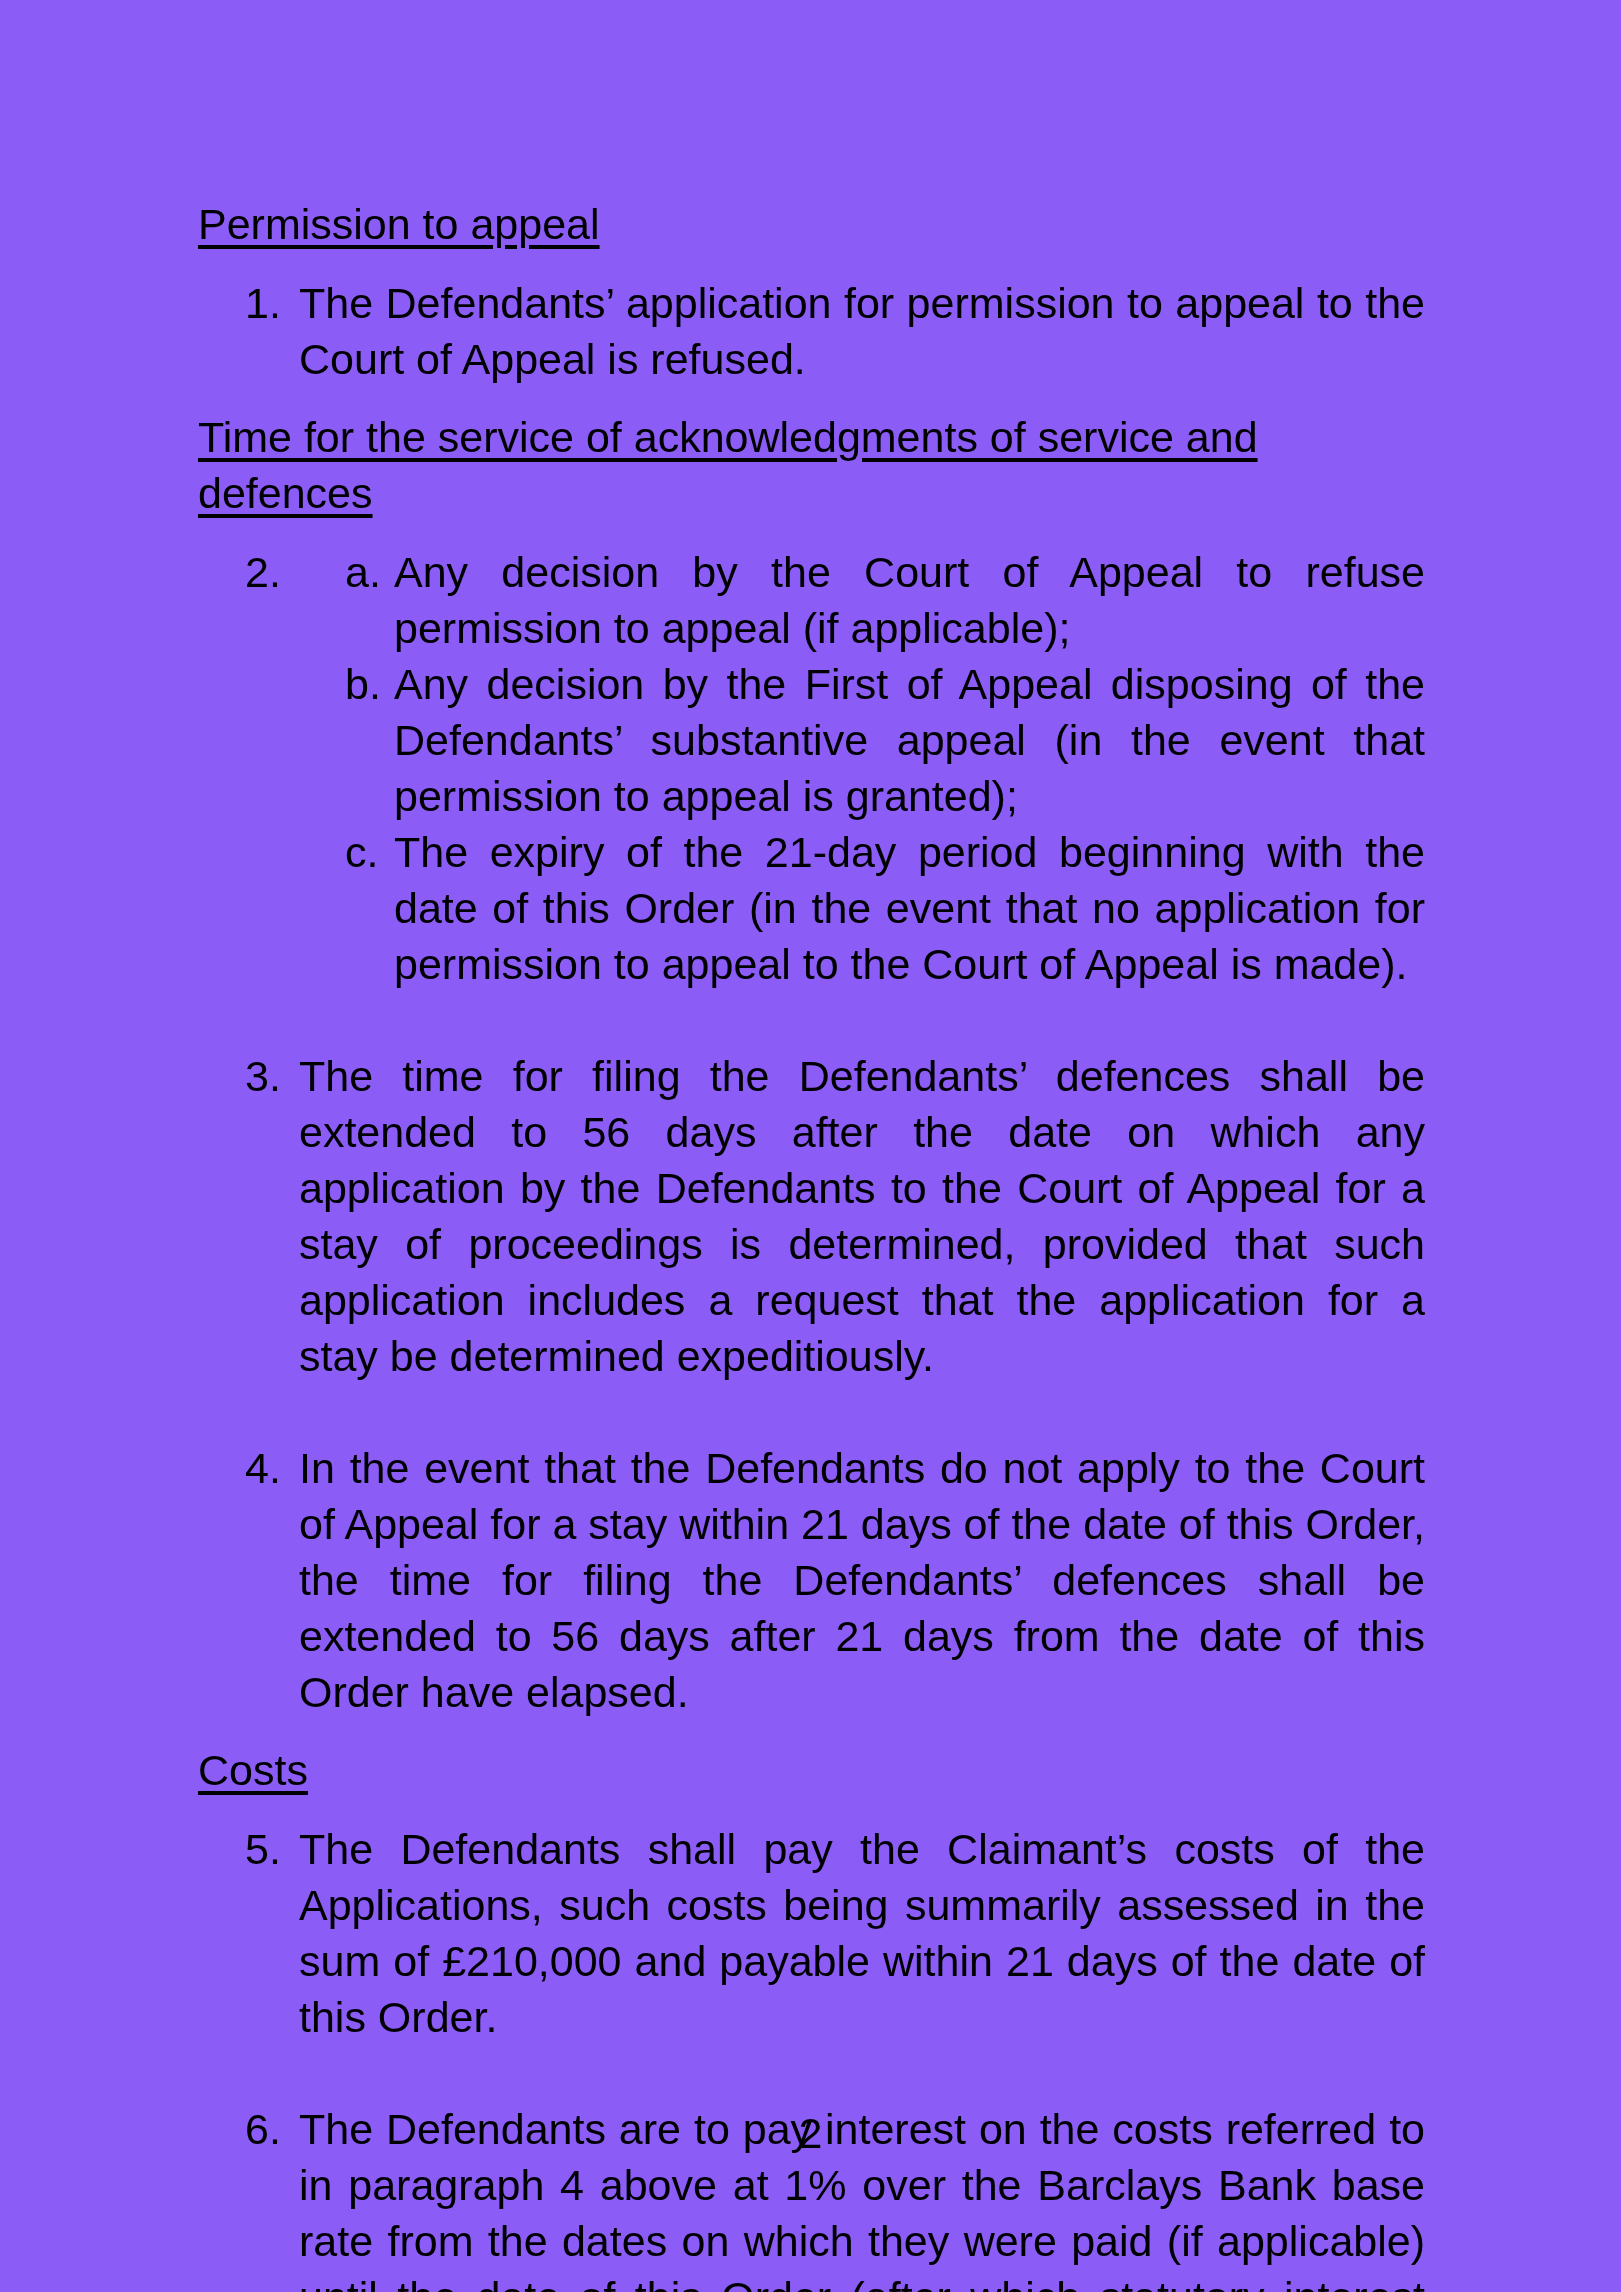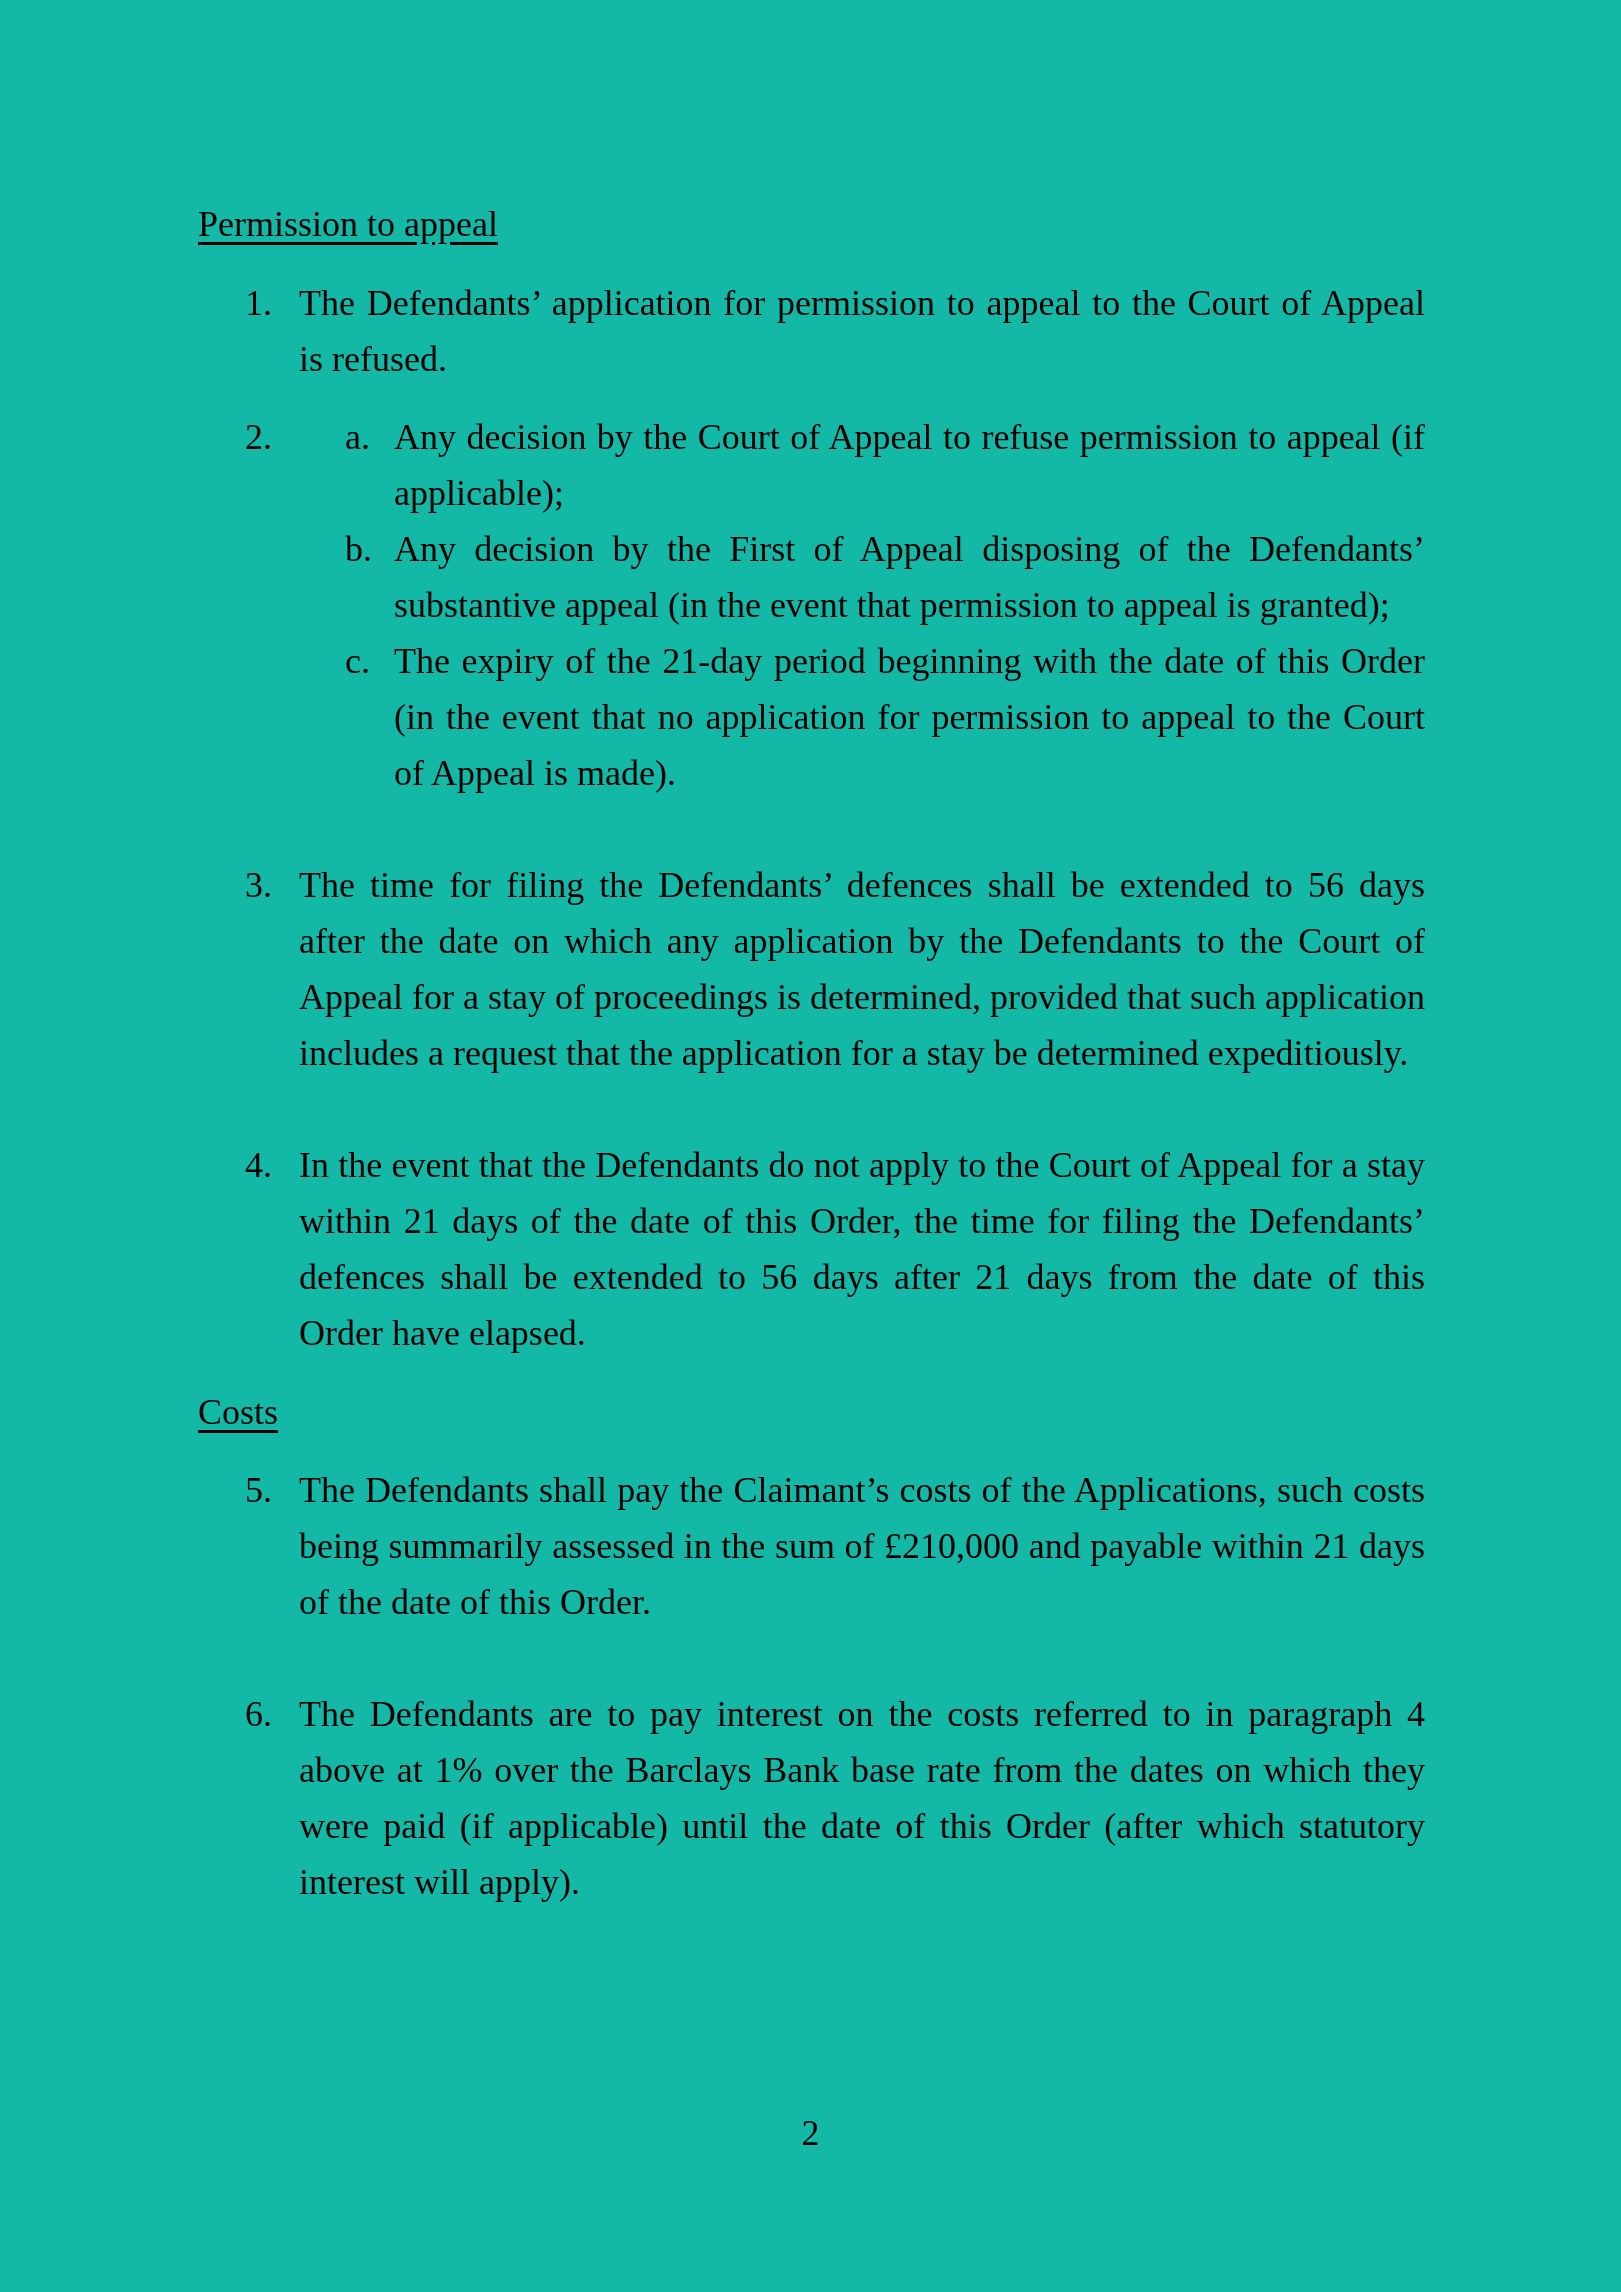--- a/index.html
+++ b/index.html
@@ -4,24 +4,24 @@
 <style>
   html, body {
     margin: 0;
     padding: 0;
     background: #ffffff;
   }
   .page {
     position: relative;
     width: 1621px;
     height: 2293px;
-    background: #14b8a6;
+    background: #8b5cf6;
     color: #000000;
-    font-family: Liberation Serif, serif;
-    font-size: 36px;
+    font-family: Liberation Sans, sans-serif;
+    font-size: 43px;
     line-height: 56px;
     overflow: hidden;
   }
   .content {
     position: absolute;
     top: 196px;
     left: 198px;
     right: 196px;
   }
   .heading {
@@ -68,20 +68,21 @@
 <div class="page">
   <div class="content">
 
     <p class="heading">Permission to appeal</p>
 
     <p class="item mt-sm">
       <span class="num">1.</span>
       <span>The Defendants’ application for permission to appeal to the Court of Appeal is refused.</span>
     </p>
 
+    <p class="heading mt-sm">Time for the service of acknowledgments of service and defences</p>
 
     <p class="item mt-sm">
       <span class="num">2.</span>
     </p>
 
     <p class="subitem">
       <span class="num">a.</span>
       <span>Any decision by the Court of Appeal to refuse permission to appeal (if applicable);</span>
     </p>
 

